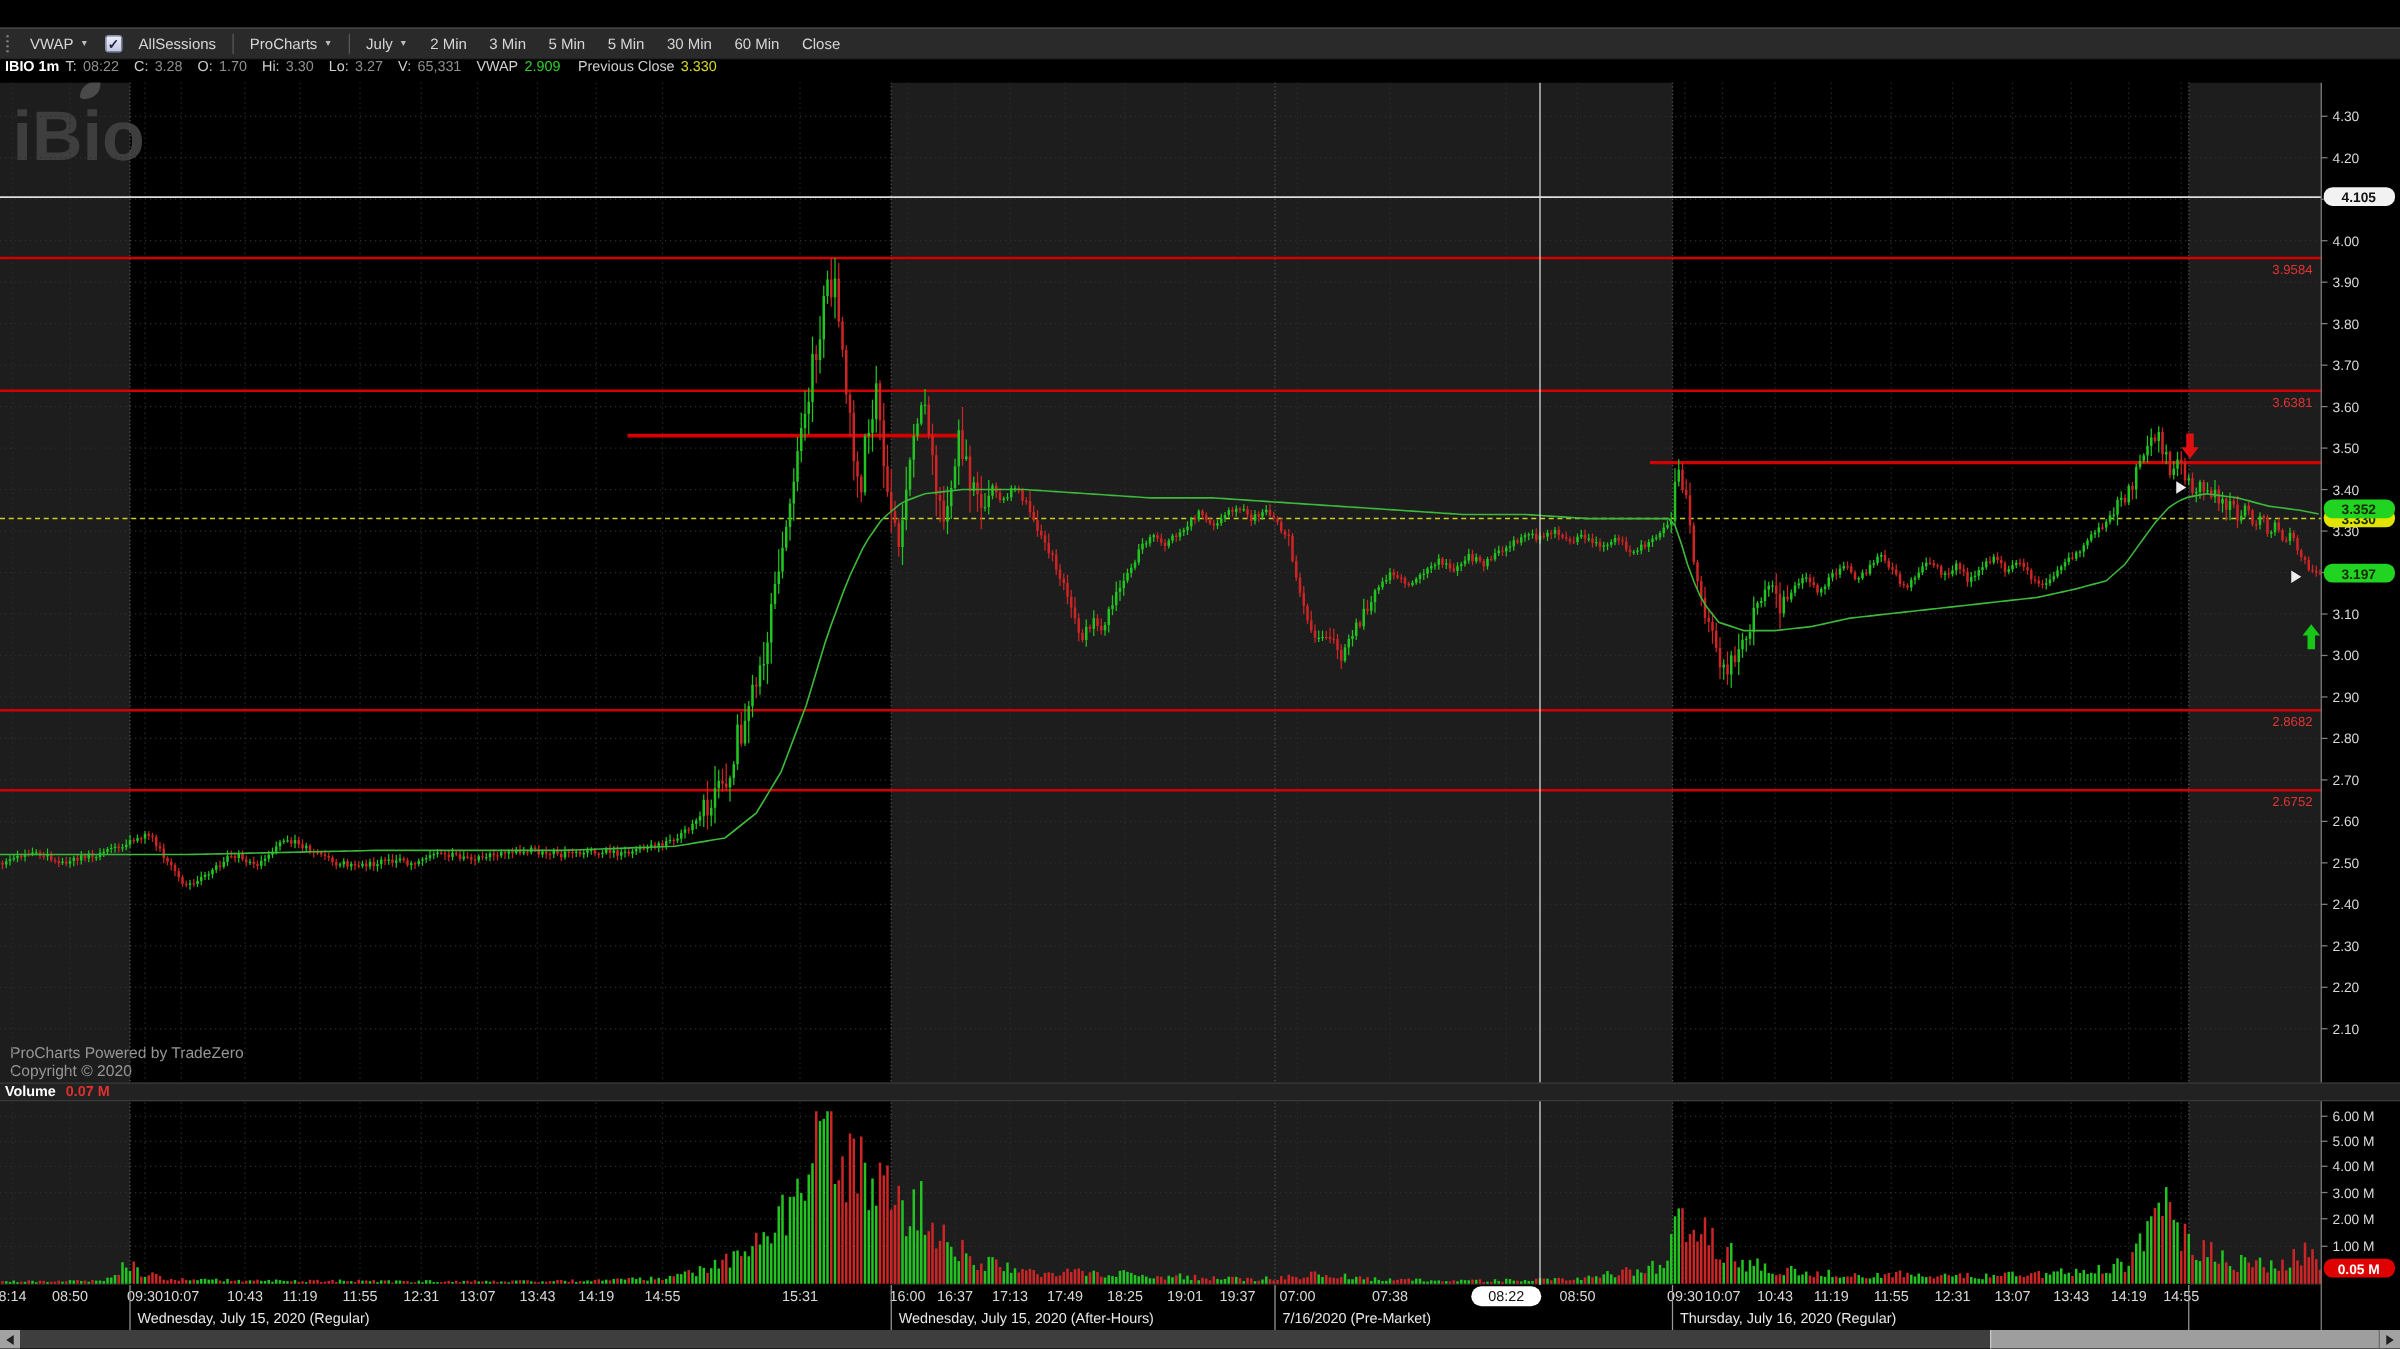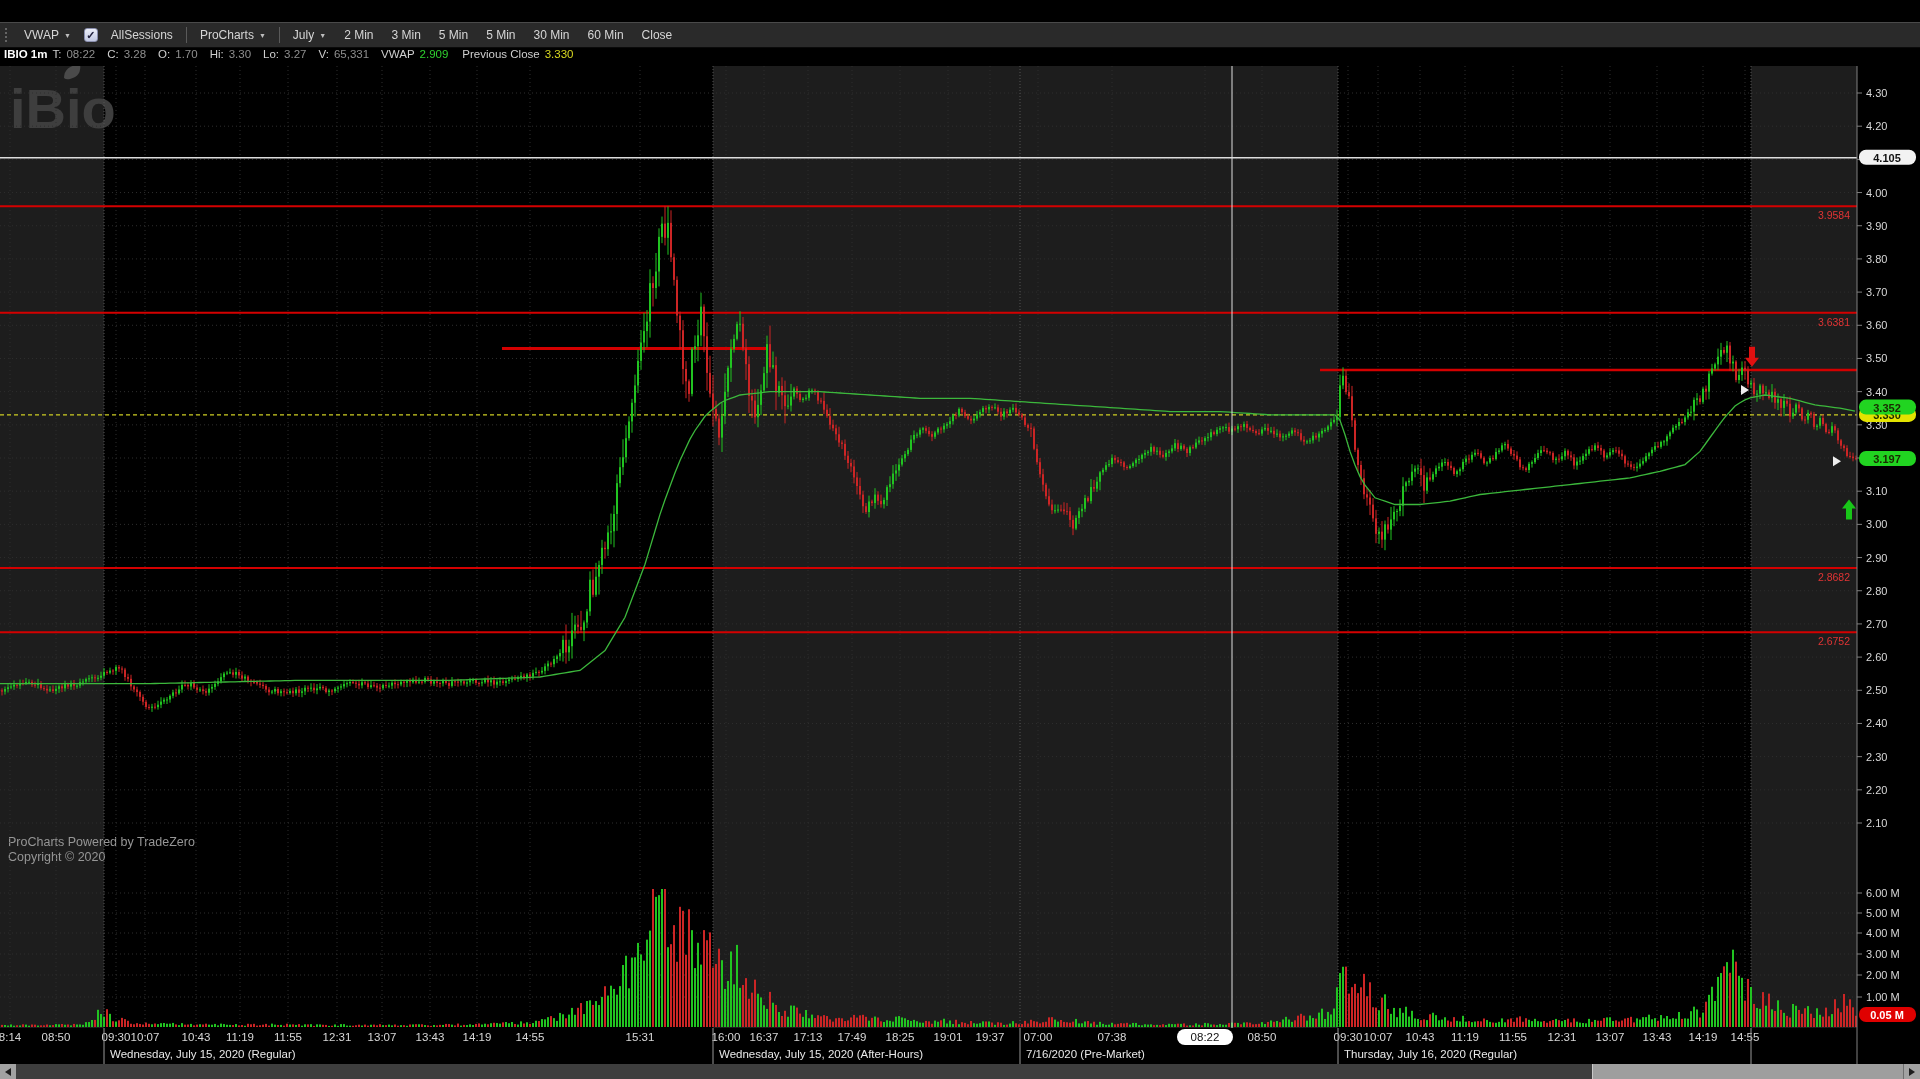--- a/index.html
+++ b/index.html
@@ -2189,20 +2189,24 @@
         <line x1="713" y1="1028" x2="713" y2="1064" stroke="#999"></line>
         <text x="719" y="1058" font-size="11.5" fill="#e8e8e8">Wednesday, July 15, 2020 (After-Hours)</text>
         <line x1="1020" y1="1028" x2="1020" y2="1064" stroke="#999"></line>
         <text x="1026" y="1058" font-size="11.5" fill="#e8e8e8">7/16/2020 (Pre-Market)</text>
         <line x1="1338" y1="1028" x2="1338" y2="1064" stroke="#999"></line>
         <text x="1344" y="1058" font-size="11.5" fill="#e8e8e8">Thursday, July 16, 2020 (Regular)</text>
         <line x1="1751" y1="1028" x2="1751" y2="1064" stroke="#999"></line>
       </g>
     </svg>
 
+  <div class="volstrip">
+    <span class="vl">Volume</span>
+    <span class="vv">0.07 M</span>
+  </div>
 
   <div class="scrollbar">
     <div class="sb-arrow left">
         <i class="tri-l"></i>
       </div>
     <div class="sb-thumb"></div>
     <div class="sb-arrow right">
         <i class="tri-r"></i>
       </div>
   </div>

